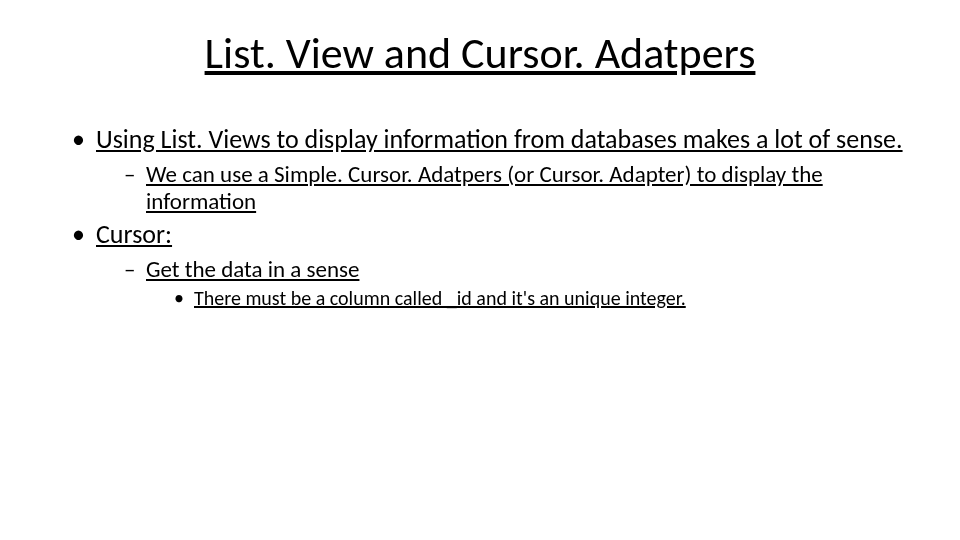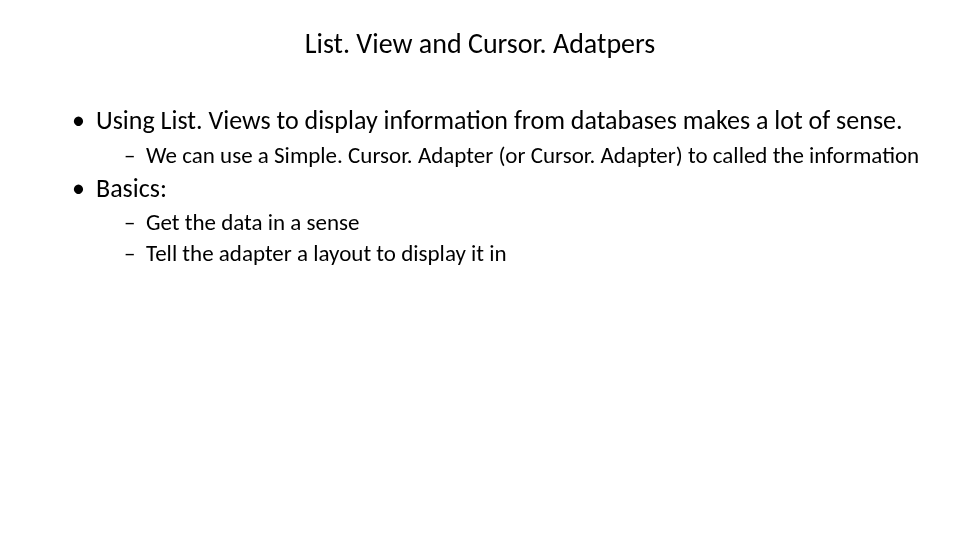--- a/index.html
+++ b/index.html
@@ -10,35 +10,37 @@
     body {
       width: 960px;
       height: 540px;
       background: #ffffff;
       font-family: Calibri, "Segoe UI", Arial, sans-serif;
       color: #000000;
       padding: 20px 40px;
     }
     .title {
       text-align: center;
-      font-size: 28px;
+      font-size: 44px;
       font-weight: 400;
       margin-top: 6px;
       margin-bottom: 44px;
+      text-decoration: underline;
     }
     ul.level1 {
       list-style: none;
       padding-left: 32px;
     }
     ul.level1 > li {
       position: relative;
       font-size: 26px;
       line-height: 1.18;
       margin-bottom: 4px;
       padding-left: 24px;
+      text-decoration: underline;
     }
     ul.level1 > li::before {
       content: "•";
       position: absolute;
       left: 0;
       top: 0;
       font-size: 26px;
     }
     ul.level2 {
       list-style: none;
@@ -82,28 +84,30 @@
 </head>
 <body>
 
 <h1 class="title">List. View and Cursor. Adatpers</h1>
 
 <ul class="level1">
   <li>
     <span>Using List. Views to display information from databases makes a lot of sense.</span>
     <ul class="level2">
       <li>
-        <span>We can use a Simple. Cursor. Adapter (or Cursor. Adapter) to called the information</span>
+        <span>We can use a Simple. Cursor. Adatpers (or Cursor. Adapter) to display the information</span>
       </li>
     </ul>
   </li>
   <li>
-    <span>Basics:</span>
+    <span>Cursor:</span>
     <ul class="level2">
       <li>
         <span>Get the data in a sense</span>
-      </li>
-      <li>
-        <span>Tell the adapter a layout to display it in</span>
+        <ul class="level3">
+          <li>
+            <span>There must be a column called _id and it's an unique integer.</span>
+          </li>
+        </ul>
       </li>
     </ul>
   </li>
 </ul>
 
 </body></html>

